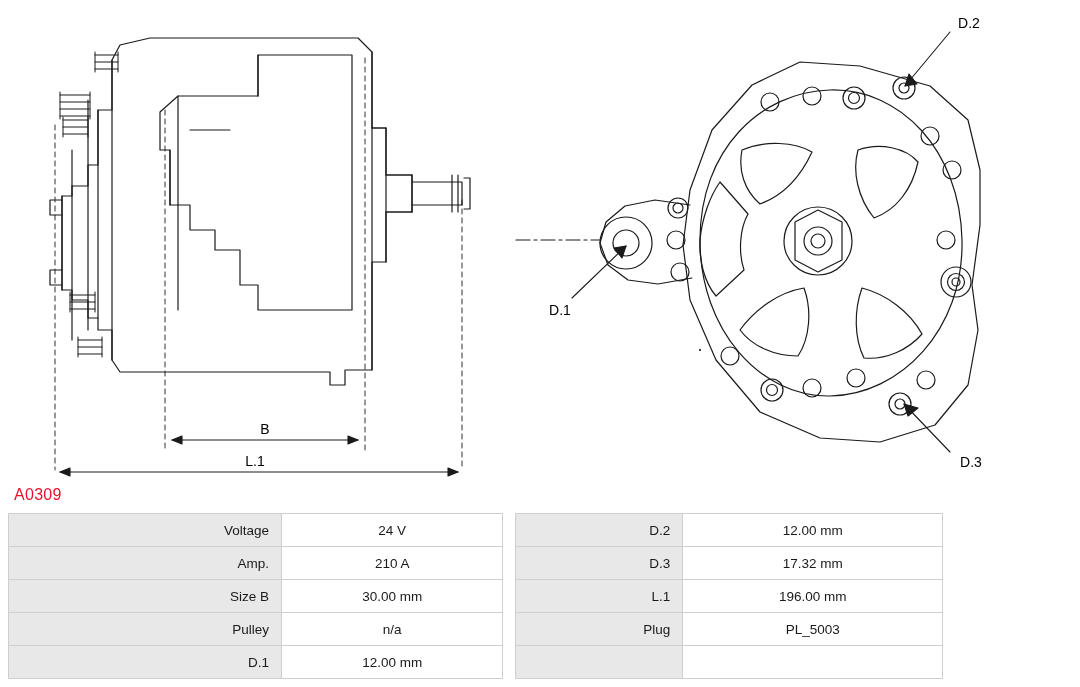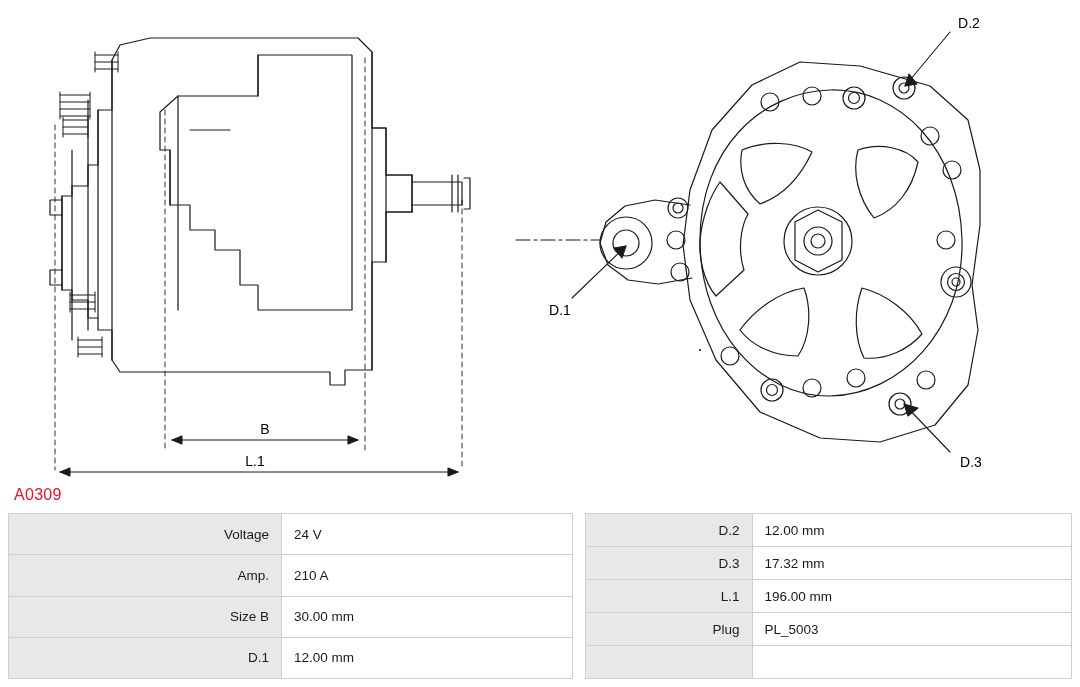--- a/index.html
+++ b/index.html
@@ -28,21 +28,21 @@
     top: 486px;
     font-size: 16px;
     font-weight: normal;
     color: #e8112d;
     letter-spacing: 0.3px;
   }
   .spec-wrap {
     position: absolute;
     left: 8px;
     top: 513px;
-    width: 1064px;
+    width: 935px;
     display: flex;
     gap: 12px;
   }
   table.spec {
     border-collapse: collapse;
     table-layout: fixed;
     width: 571px;
     font-size: 13.5px;
   }
   table.spec.right {
@@ -58,21 +58,21 @@
     background: #e8e8e8;
     text-align: right;
     width: 248px;
     color: #1a1a1a;
   }
   table.spec.right td.label {
     width: 142px;
   }
   td.value {
     background: #ffffff;
-    text-align: left;
+    text-align: center;
     color: #1a1a1a;
   }
   td.empty {
     background: #ffffff;
     border: 1px solid #cfcfcf;
   }
   td.empty.lbl {
     background: #e8e8e8;
   }
   svg text {
@@ -250,20 +250,24 @@
       </tr>
       <tr>
         <td class="label">Amp.</td>
         <td class="value">210 A</td>
       </tr>
       <tr>
         <td class="label">Size B</td>
         <td class="value">30.00 mm</td>
       </tr>
       <tr>
+        <td class="label">Pulley</td>
+        <td class="value">n/a</td>
+      </tr>
+      <tr>
         <td class="label">D.1</td>
         <td class="value">12.00 mm</td>
       </tr>
     </tbody>
   </table>
 
   <table class="spec right">
     <tbody>
       <tr>
         <td class="label">D.2</td>

